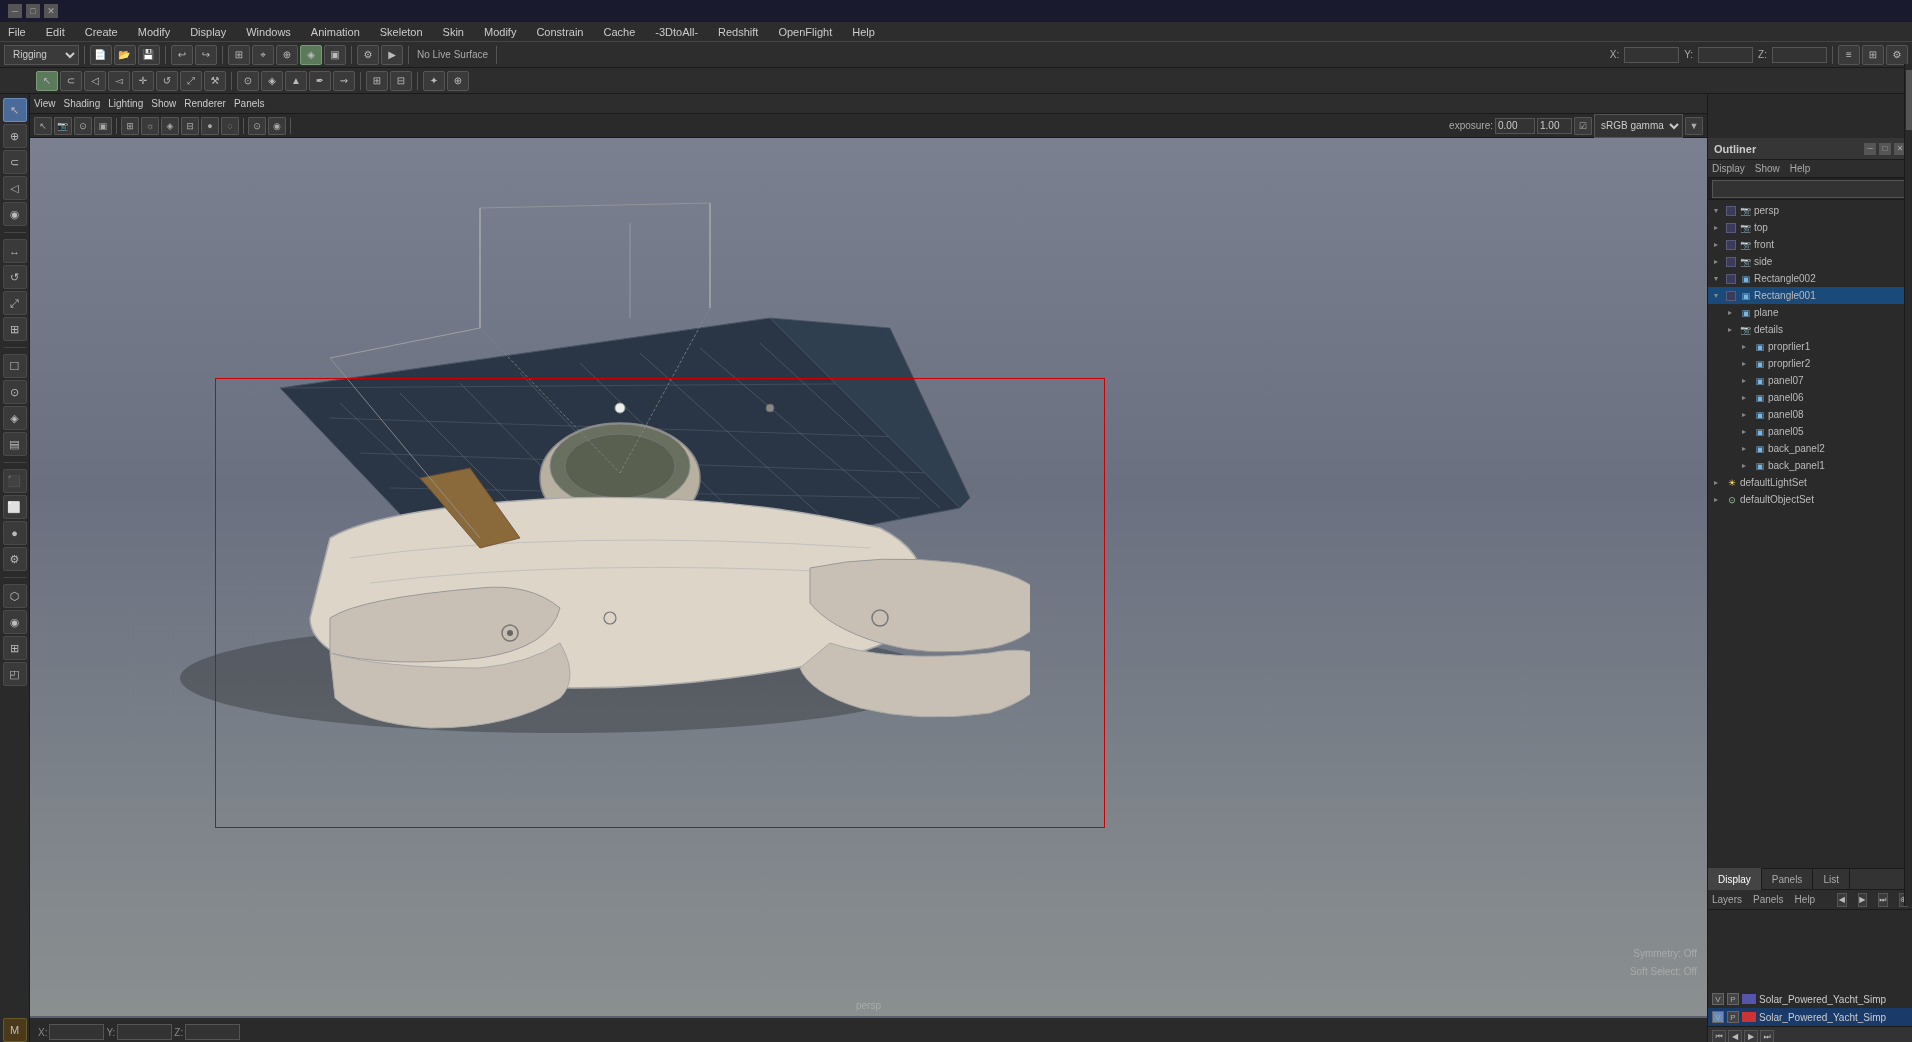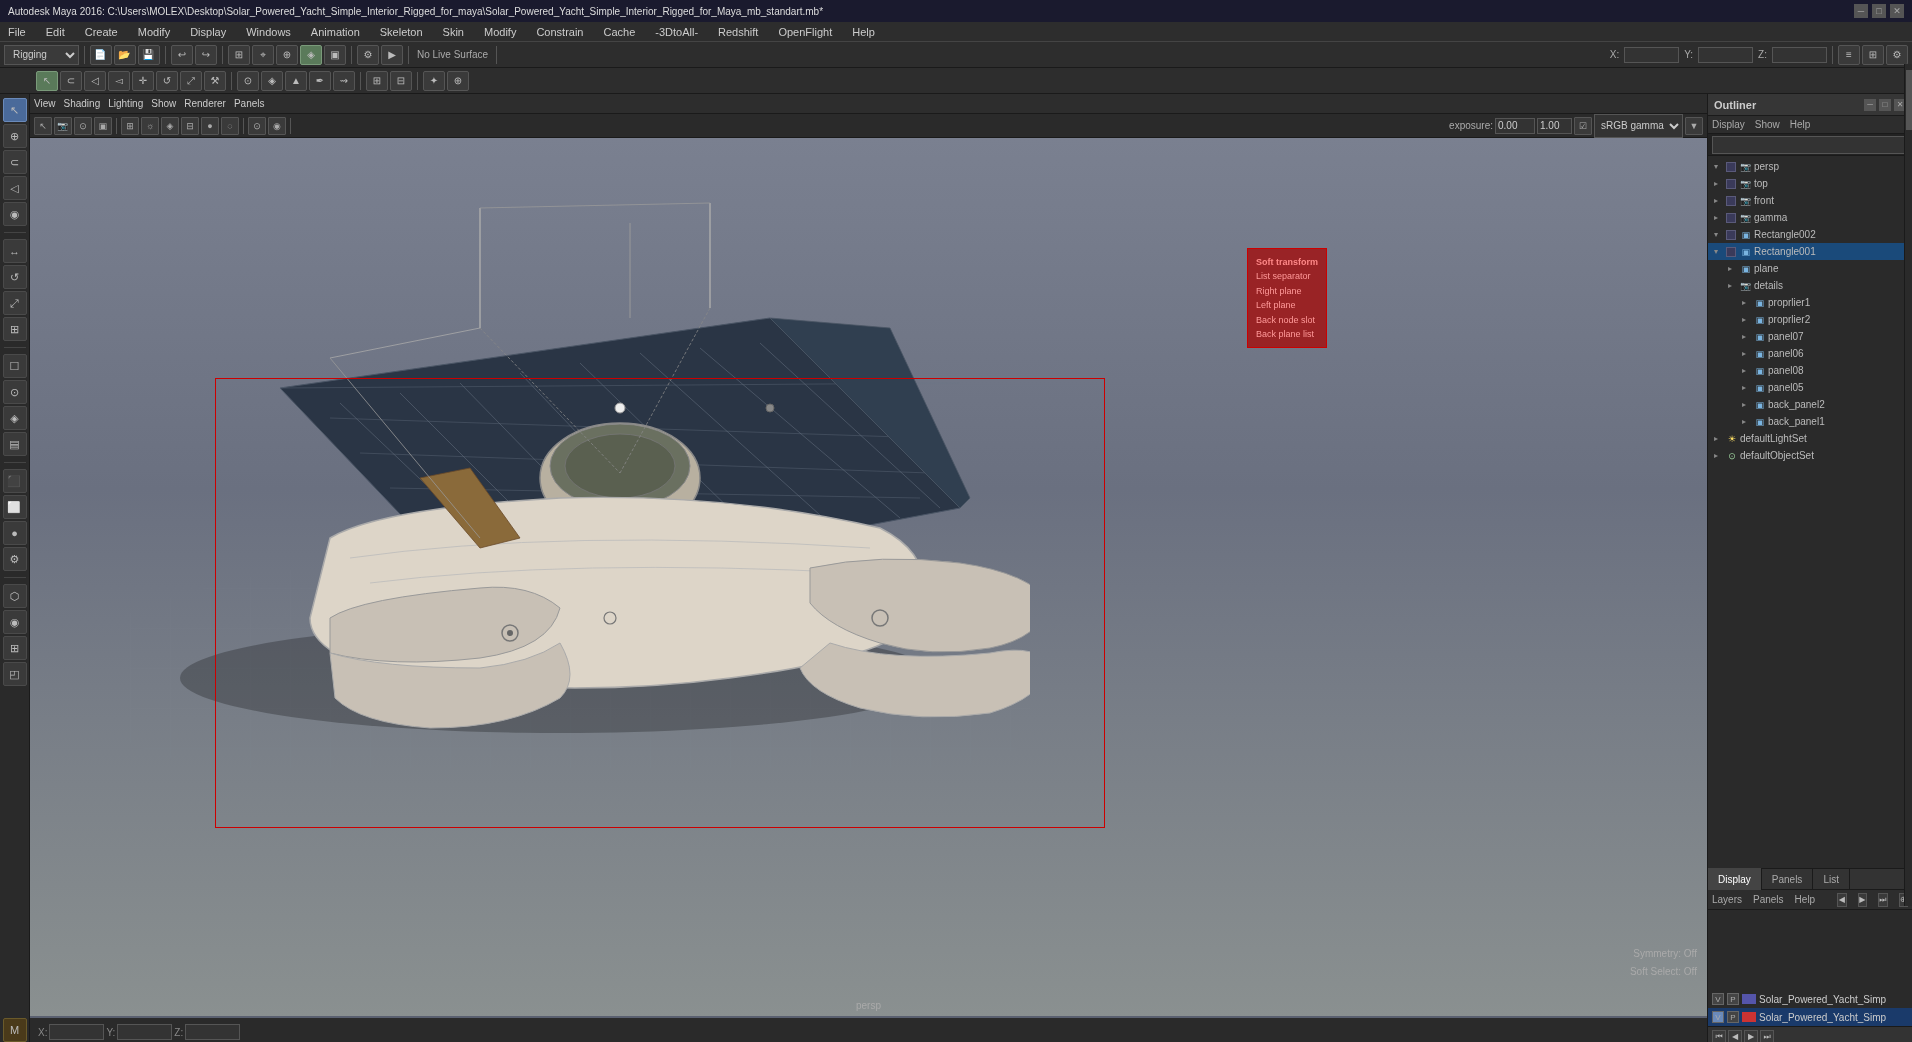--- a/index.html
+++ b/index.html
@@ -233,20 +233,21 @@
     #outliner-header {
       height: 22px;
       background: #363636;
       display: flex;
       align-items: center;
       justify-content: space-between;
       padding: 0 6px;
       border-bottom: 1px solid #1a1a1a;
       font-size: 11px;
       color: #ccc;
+      margin-top: 44px;
     }
     .outliner-title { font-weight: bold; }
     .outliner-win-btns { display: flex; gap: 3px; }
     .o-btn { width: 12px; height: 12px; background: #555; display: flex; align-items: center; justify-content: center; font-size: 8px; color: #aaa; cursor: pointer; }
 
     #outliner-menu {
       height: 18px;
       background: #2d2d2d;
       display: flex;
       align-items: center;
@@ -395,21 +396,20 @@
       background: #3a3a3a;
       border: 1px solid #555;
       display: flex; align-items: center; justify-content: center;
       font-size: 8px; color: #bbb; cursor: pointer;
     }
   </style>
 </head>
 <body>
 
 <div id="title-bar">
-  <span style="flex:1; font-size:10px; overflow:hidden; text-overflow:ellipsis; white-space:nowrap;">Autodesk Maya 2016: C:\Users\MOLEX\Desktop\Solar_Powered_Yacht_Simple_Interior_Rigged_for_maya\Solar_Powered_Yacht_Simple_Interior_Rigged_for_Maya_mb_standart.mb*</span>
   <div class="win-controls">
     <div class="win-btn">─</div>
     <div class="win-btn">□</div>
     <div class="win-btn">✕</div>
   </div>
 </div>
 
 <div id="menu-bar">
 
 <span class="menu-item">File</span>
@@ -628,28 +628,20 @@
 
         <line x1="200" y1="170" x2="350" y2="140" stroke="#aaa" stroke-width="0.8"></line>
         <line x1="200" y1="170" x2="350" y2="350" stroke="#999" stroke-width="0.8"></line>
 
         <circle cx="490" cy="220" r="5" fill="#eee" stroke="#999" stroke-width="1"></circle>
         <circle cx="640" cy="220" r="4" fill="#888" stroke="#666" stroke-width="1"></circle>
       </svg>
 
       <div id="selection-box"></div>
 
-      <div id="label-box">
-        <div style="font-size:9px;color:#ff8888;font-weight:bold;">Soft transform</div>
-        <div style="font-size:9px;color:#ff9999;">List separator</div>
-        <div style="font-size:9px;color:#ff9999;">Right plane</div>
-        <div style="font-size:9px;color:#ff9999;">Left plane</div>
-        <div style="font-size:9px;color:#ff9999;">Back node slot</div>
-        <div style="font-size:9px;color:#ff9999;">Back plane list</div>
-      </div>
 
       <div id="scene-info">
         <div>
           <span>Symmetry:</span>
           <span>Off</span>
         </div>
         <div>
           <span>Soft Select:</span>
           <span>Off</span>
         </div>
@@ -714,21 +706,21 @@
           <span class="tree-arrow">▸</span>
           <span class="tree-checkbox"></span>
           <span class="tree-icon group" style="color: rgb(212, 170, 112);">📷</span>
           <span>front</span>
         </div>
         <div class="tree-item">
           <span style="display: inline-block; width: 0px;"></span>
           <span class="tree-arrow">▸</span>
           <span class="tree-checkbox"></span>
           <span class="tree-icon group" style="color: rgb(212, 170, 112);">📷</span>
-          <span>gamma</span>
+          <span>side</span>
         </div>
         <div class="tree-item">
           <span style="display: inline-block; width: 0px;"></span>
           <span class="tree-arrow">▾</span>
           <span class="tree-checkbox"></span>
           <span class="tree-icon mesh" style="color: rgb(122, 180, 224);">▣</span>
           <span>Rectangle002</span>
         </div>
         <div class="tree-item selected">
           <span style="display: inline-block; width: 0px;"></span>

